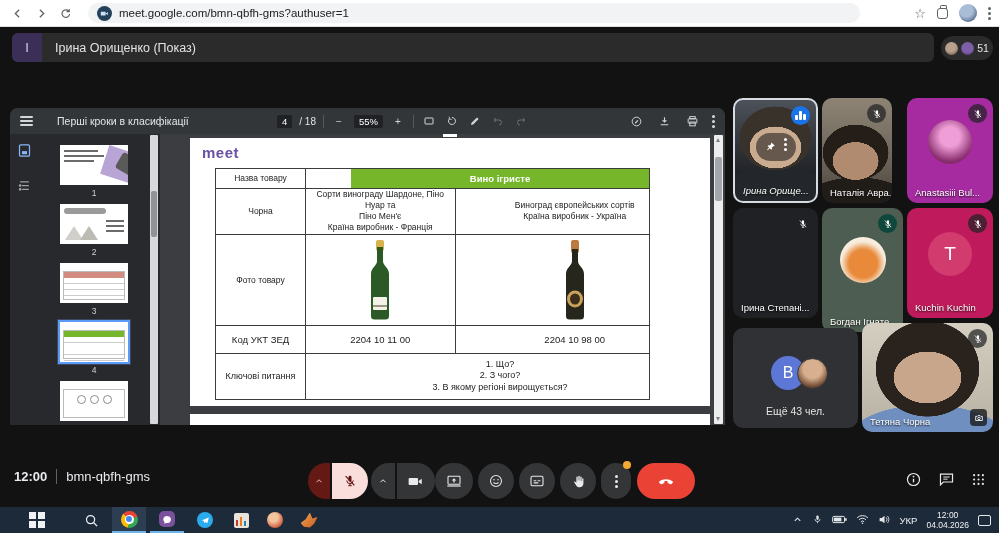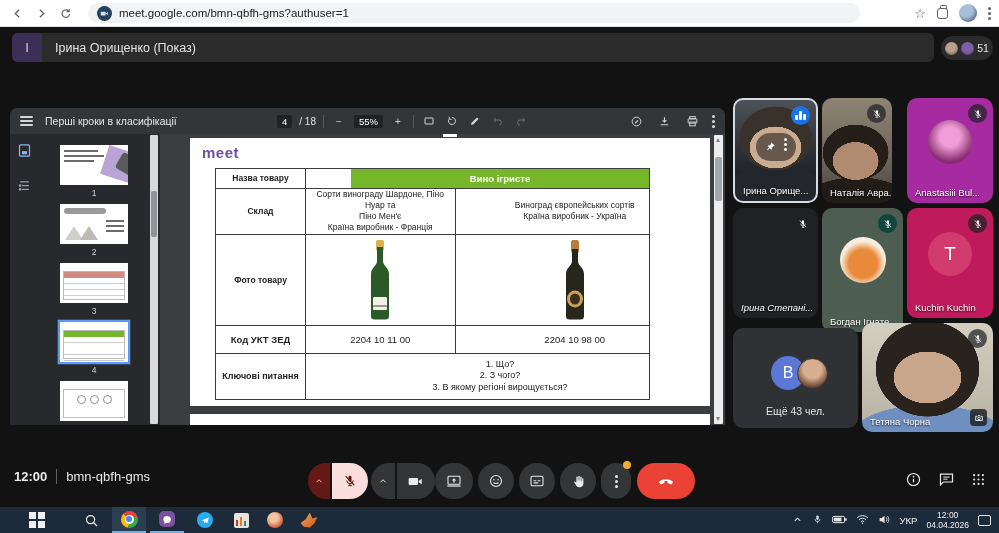--- a/index.html
+++ b/index.html
@@ -37,21 +37,21 @@
   .mini-av.b{background:radial-gradient(circle at 50% 40%,#7d5fa8 0 50%,#402b61 100%);}
   .pill-count{color:#e3e3e3;font-size:10.5px;}
 
   
   .pdf{position:absolute;left:10px;top:81px;width:715px;height:317px;background:#3b3d40;
        border-radius:8px 8px 0 0;overflow:hidden;}
   .pdf-toolbar{position:absolute;left:0;top:0;right:0;height:26px;background:#323639;
                display:flex;align-items:center;padding:0 10px;color:#e0e3e6;}
   .burger{display:flex;flex-direction:column;gap:2.5px;width:13px;cursor:pointer;}
   .burger i{height:1.6px;background:#d4d7da;border-radius:1px;}
-  .pdf-title{font-size:10.5px;margin-left:12px;color:#e3e5e8;white-space:nowrap;}
+  .pdf-title{font-size:10.5px;margin-left:24px;color:#e3e5e8;white-space:nowrap;}
   .pdf-center{position:absolute;left:267px;top:0;height:26px;display:flex;align-items:center;gap:7px;font-size:10px;}
   .pg-box{background:#202124;border-radius:2px;padding:1px 5px;font-size:9.5px;color:#fff;}
   .tb-sep{width:1px;height:13px;background:#55595d;}
   .tb-ic{width:16px;height:16px;display:flex;align-items:center;justify-content:center;cursor:pointer;color:#d4d7da;}
   .tb-ic.dim{opacity:.35;}
   .pdf-right{margin-left:auto;display:flex;align-items:center;gap:12px;}
   .pdf-body{position:absolute;left:0;top:26px;right:0;bottom:0;display:flex;}
   .pdf-sidebar{width:150px;background:#28292c;position:relative;flex:0 0 auto;overflow:hidden;}
   .view-ics{position:absolute;left:7px;top:9px;display:flex;flex-direction:column;gap:16px;}
   .thumbs{position:absolute;left:36px;top:11px;width:96px;}
@@ -84,47 +84,47 @@
   .th5-circ{width:9px;height:9px;border:1.6px solid #8c8c8c;border-radius:50%;display:inline-block;margin:3px 2px 0;}
 
   
   .logo{position:absolute;left:12px;top:6px;font-size:15px;font-weight:800;color:#6a51a3;letter-spacing:.5px;}
   .wtable{position:absolute;left:25px;top:30px;width:435px;height:232px;border:1.4px solid #3c3c3c;
           display:flex;flex-direction:column;font-size:8.5px;color:#222;}
   .wrow{display:flex;border-bottom:1px solid #3c3c3c;}
   .wrow:last-child{border-bottom:none;}
   .wc{display:flex;align-items:center;justify-content:center;text-align:center;padding:1px 6px;border-right:1px solid #3c3c3c;}
   .wc:last-child{border-right:none;margin-left:45px;}
-  .wlab{width:90px;flex:0 0 auto;font-weight:bold;}
+  .wlab{width:90px;flex:0 0 auto;}
   .whalf{flex:1;}
   .green{background:#76b62a;color:#fff;font-weight:bold;font-size:9.5px;}
   .pre{white-space:pre-line;line-height:1.3;}
 
   
   .tile{position:absolute;border-radius:10px;overflow:hidden;background:#202124;cursor:pointer;}
   .tile.speaking{border:2px solid #d7dce2;}
   .tname{position:absolute;left:8px;bottom:5px;color:#fff;font-size:9.5px;
          text-shadow:0 1px 2px rgba(0,0,0,.9);white-space:nowrap;max-width:90%;overflow:hidden;}
   .mic-badge{position:absolute;right:6px;top:6px;width:19px;height:19px;border-radius:50%;
              background:rgba(32,33,36,.72);display:flex;align-items:center;justify-content:center;}
   .mic-badge.teal{background:#10473c;}
   .spk-badge{position:absolute;right:6px;top:6px;width:19px;height:19px;border-radius:50%;
              background:#1a73e8;display:flex;align-items:end;justify-content:center;gap:1.5px;padding-bottom:5px;}
   .spk-badge i{width:2.5px;background:#fff;border-radius:1px;}
   .vid1{background:radial-gradient(26px 21px at 50% 47%,#c9ab90 0 99%,transparent 100%),
         radial-gradient(36px 32px at 50% 38%,#39322a 0 99%,transparent 100%),
         radial-gradient(52px 28px at 50% 92%,#23262a 0 99%,transparent 100%),
-        linear-gradient(180deg,#4d525a 0%,#2a2d32 55%,#121315 100%);}
+        linear-gradient(180deg,#4d525a 0%,#2a2d32 55%,#121315 100%);font-style:italic;}
   .vid2{background:radial-gradient(23px 19px at 48% 60%,#b08b70 0 99%,transparent 100%),
         radial-gradient(33px 28px at 48% 52%,#241d18 0 99%,transparent 100%),
         radial-gradient(58px 30px at 50% 104%,#201c18 0 99%,transparent 100%),
         linear-gradient(180deg,#8d8474 0%,#6e675c 55%,#48433b 100%);}
   .vid4{background:radial-gradient(26px 21px at 50% 76%,#c9a183 0 99%,transparent 100%),
         radial-gradient(45px 40px at 50% 38%,#211a16 0 99%,transparent 100%),
-        linear-gradient(180deg,#6f6databluish 0%,#6f685d 0%,#3a362f 100%);font-style:italic;}
+        linear-gradient(180deg,#6f6databluish 0%,#6f685d 0%,#3a362f 100%);}
   .vid8{background:radial-gradient(34px 26px at 50% 50%,#c8a68c 0 99%,transparent 100%),
         radial-gradient(52px 48px at 50% 42%,#2a221d 0 99%,transparent 100%),
         radial-gradient(80px 36px at 50% 108%,#6f8fc0 0 99%,transparent 100%),
         linear-gradient(180deg,#d3cec0 0%,#b8b2a4 100%);}
   .av-circle{position:absolute;left:50%;top:42%;transform:translate(-50%,-50%);border-radius:50%;}
   .av-photo{width:44px;height:44px;background:radial-gradient(circle at 50% 38%,#ef9ed7 0 28%,#8a2f70 70%,#5e1f4e 100%);}
   .av-fox{width:46px;height:46px;background:radial-gradient(circle at 50% 58%,#e98a3a 0 40%,#f6e9d8 62%,#ffffff 100%);}
   .av-letter{width:44px;height:44px;background:#d23b6e;color:#fff;font-size:19px;display:flex;align-items:center;justify-content:center;}
   .ovf-av-b{position:absolute;left:38px;top:28px;width:34px;height:34px;border-radius:50%;background:#5c77d6;
             color:#fff;font-size:16px;display:flex;align-items:center;justify-content:center;}
@@ -373,21 +373,21 @@
           <div class="prev-notch"></div>
 
           <div class="slide">
             <div class="logo">meet</div>
             <div class="wtable">
               <div class="wrow" style="height:20px">
                 <div class="wc wlab">Назва товару</div>
                 <div class="wc whalf green">Вино ігристе</div>
               </div>
               <div class="wrow" style="height:46px">
-                <div class="wc wlab">Склад</div>
+                <div class="wc wlab">Чорна</div>
                 <div class="wc whalf pre">Сорти винограду Шардоне, Піно Нуар та
 Піно Мен'є
 Країна виробник - Франція</div>
                 <div class="wc whalf pre">Виноград європейських сортів
 Країна виробник - Україна</div>
               </div>
               <div class="wrow" style="height:92px">
                 <div class="wc wlab">Фото товару</div>
                 <div class="wc whalf">
                   <svg width="26" height="82" viewBox="0 0 26 82">

